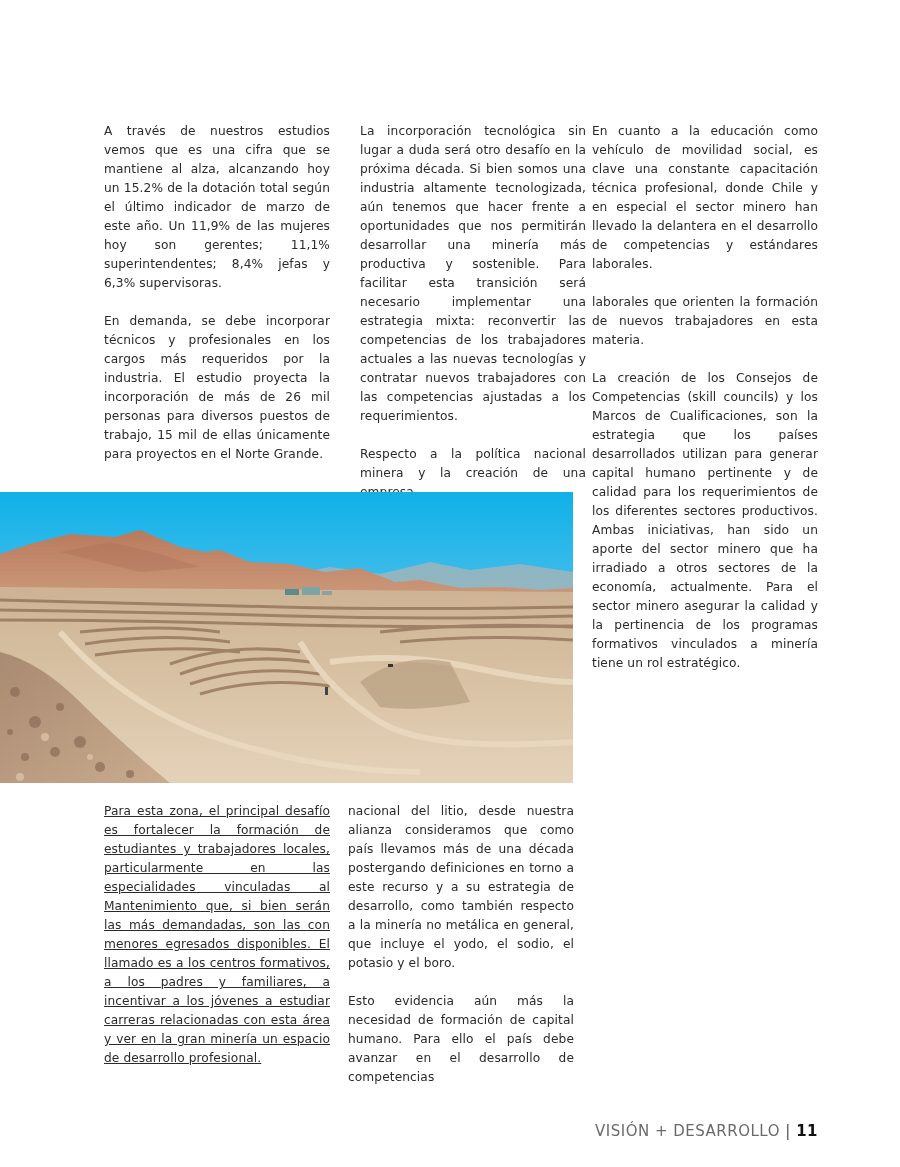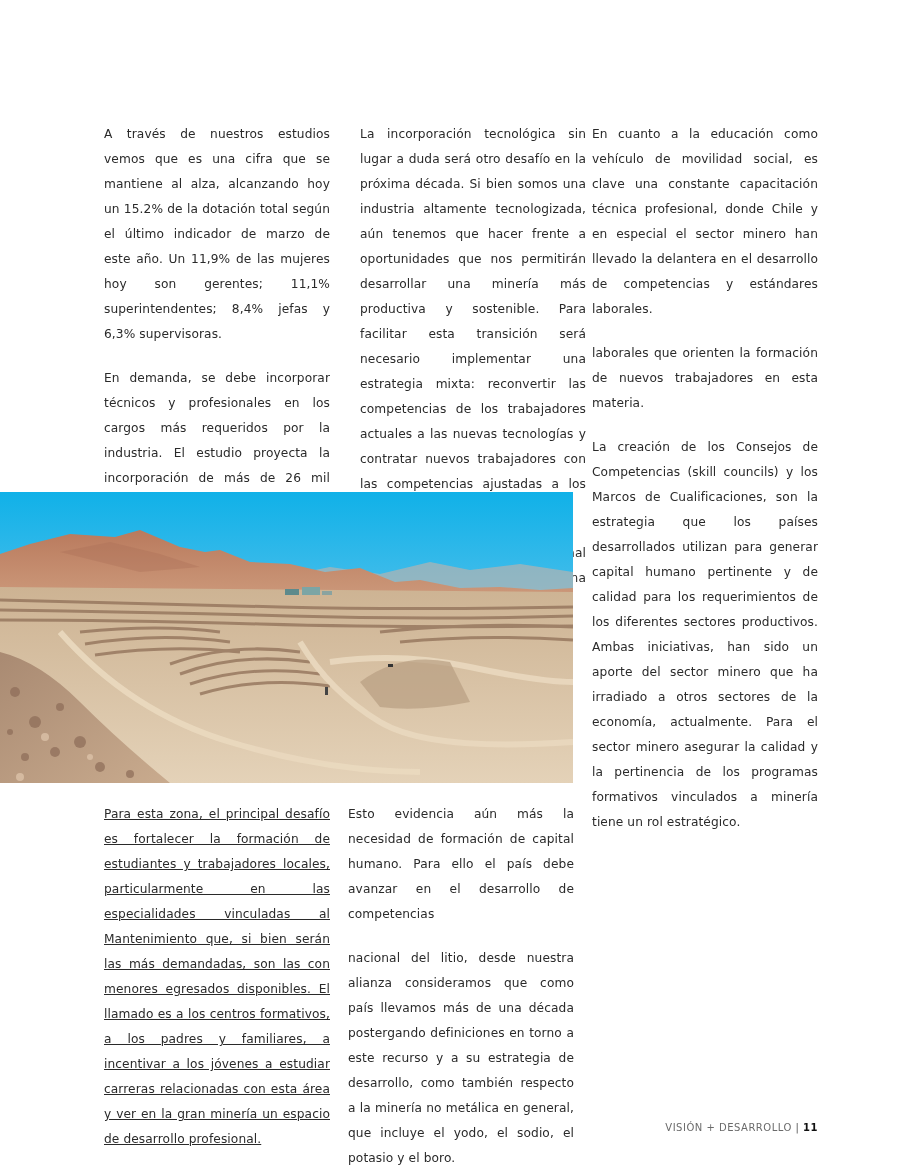--- a/index.html
+++ b/index.html
@@ -1,29 +1,29 @@
 <!DOCTYPE html>
 <html><head>
 <meta charset="utf-8">
 <style>
   html, body { margin: 0; padding: 0; background: #ffffff; }
   body { width: 900px; height: 1167px; position: relative; overflow: hidden;
          font-family: "DejaVu Sans", sans-serif; color: #2a2a2a; }
-  .col { position: absolute; width: 226px; font-size: 12.2px; line-height: 25px;
+  .col { position: absolute; width: 226px; font-size: 12.2px; line-height: 19px;
          text-align: justify; letter-spacing: 0.1px; }
   .col p { margin: 0 0 19px 0; }
   .col p:last-child { margin-bottom: 0; }
   #col-left-top   { left: 104px; top: 122px; }
   #col-mid-top    { left: 360px; top: 122px; }
   #col-right      { left: 592px; top: 122px; }
   #col-left-bot   { left: 104px; top: 802px; text-decoration: underline; }
   #col-mid-bot    { left: 348px; top: 802px; }
   .photo { position: absolute; left: 0; top: 492px; width: 573px; height: 291px; overflow: hidden; }
   .photo svg { display: block; }
-  .footer { position: absolute; right: 82px; top: 1122px; font-size: 10px; color: #6a6a6a;
+  .footer { position: absolute; right: 82px; top: 1122px; font-size: 15px; color: #6a6a6a;
             letter-spacing: 0.5px; }
   .footer .pg { color: #111; font-weight: bold; }
   .footer .sep { color: #555; }
 </style>
 </head>
 <body>
 
 <div id="col-left-top" class="col">
   <p>A través de nuestros estudios vemos que es una cifra que se mantiene al alza, alcanzando hoy un 15.2% de la dotación total según el último indicador de marzo de este año. Un 11,9% de las mujeres hoy son gerentes; 11,1% superintendentes; 8,4% jefas y 6,3% supervisoras.</p>
   <p>En demanda, se debe incorporar técnicos y profesionales en los cargos más requeridos por la industria. El estudio proyecta la incorporación de más de 26 mil personas para diversos puestos de trabajo, 15 mil de ellas únicamente para proyectos en el Norte Grande.</p>
@@ -118,21 +118,21 @@
     <rect x="388" y="172" width="5" height="3" fill="#333"></rect>
     <rect x="325" y="195" width="3" height="8" fill="#444"></rect>
   </svg>
 </div>
 
 <div id="col-left-bot" class="col">
   <p>Para esta zona, el principal desafío es fortalecer la formación de estudiantes y trabajadores locales, particularmente en las especialidades vinculadas al Mantenimiento que, si bien serán las más demandadas, son las con menores egresados disponibles. El llamado es a los centros formativos, a los padres y familiares, a incentivar a los jóvenes a estudiar carreras relacionadas con esta área y ver en la gran minería un espacio de desarrollo profesional.</p>
 </div>
 
 <div id="col-mid-bot" class="col">
+  <p>nacional del litio, desde nuestra alianza consideramos que como país llevamos más de una década postergando definiciones en torno a este recurso y a su estrategia de desarrollo, como también respecto a la minería no metálica en general, que incluye el yodo, el sodio, el potasio y el boro.</p>
   <p>Esto evidencia aún más la necesidad de formación de capital humano. Para ello el país debe avanzar en el desarrollo de competencias</p>
-  <p>nacional del litio, desde nuestra alianza consideramos que como país llevamos más de una década postergando definiciones en torno a este recurso y a su estrategia de desarrollo, como también respecto a la minería no metálica en general, que incluye el yodo, el sodio, el potasio y el boro.</p>
 </div>
 
 <div class="footer">
   <span>VISIÓN + DESARROLLO</span>
   <span class="sep">|</span>
   <span class="pg">11</span>
 </div>
 
 </body></html>

